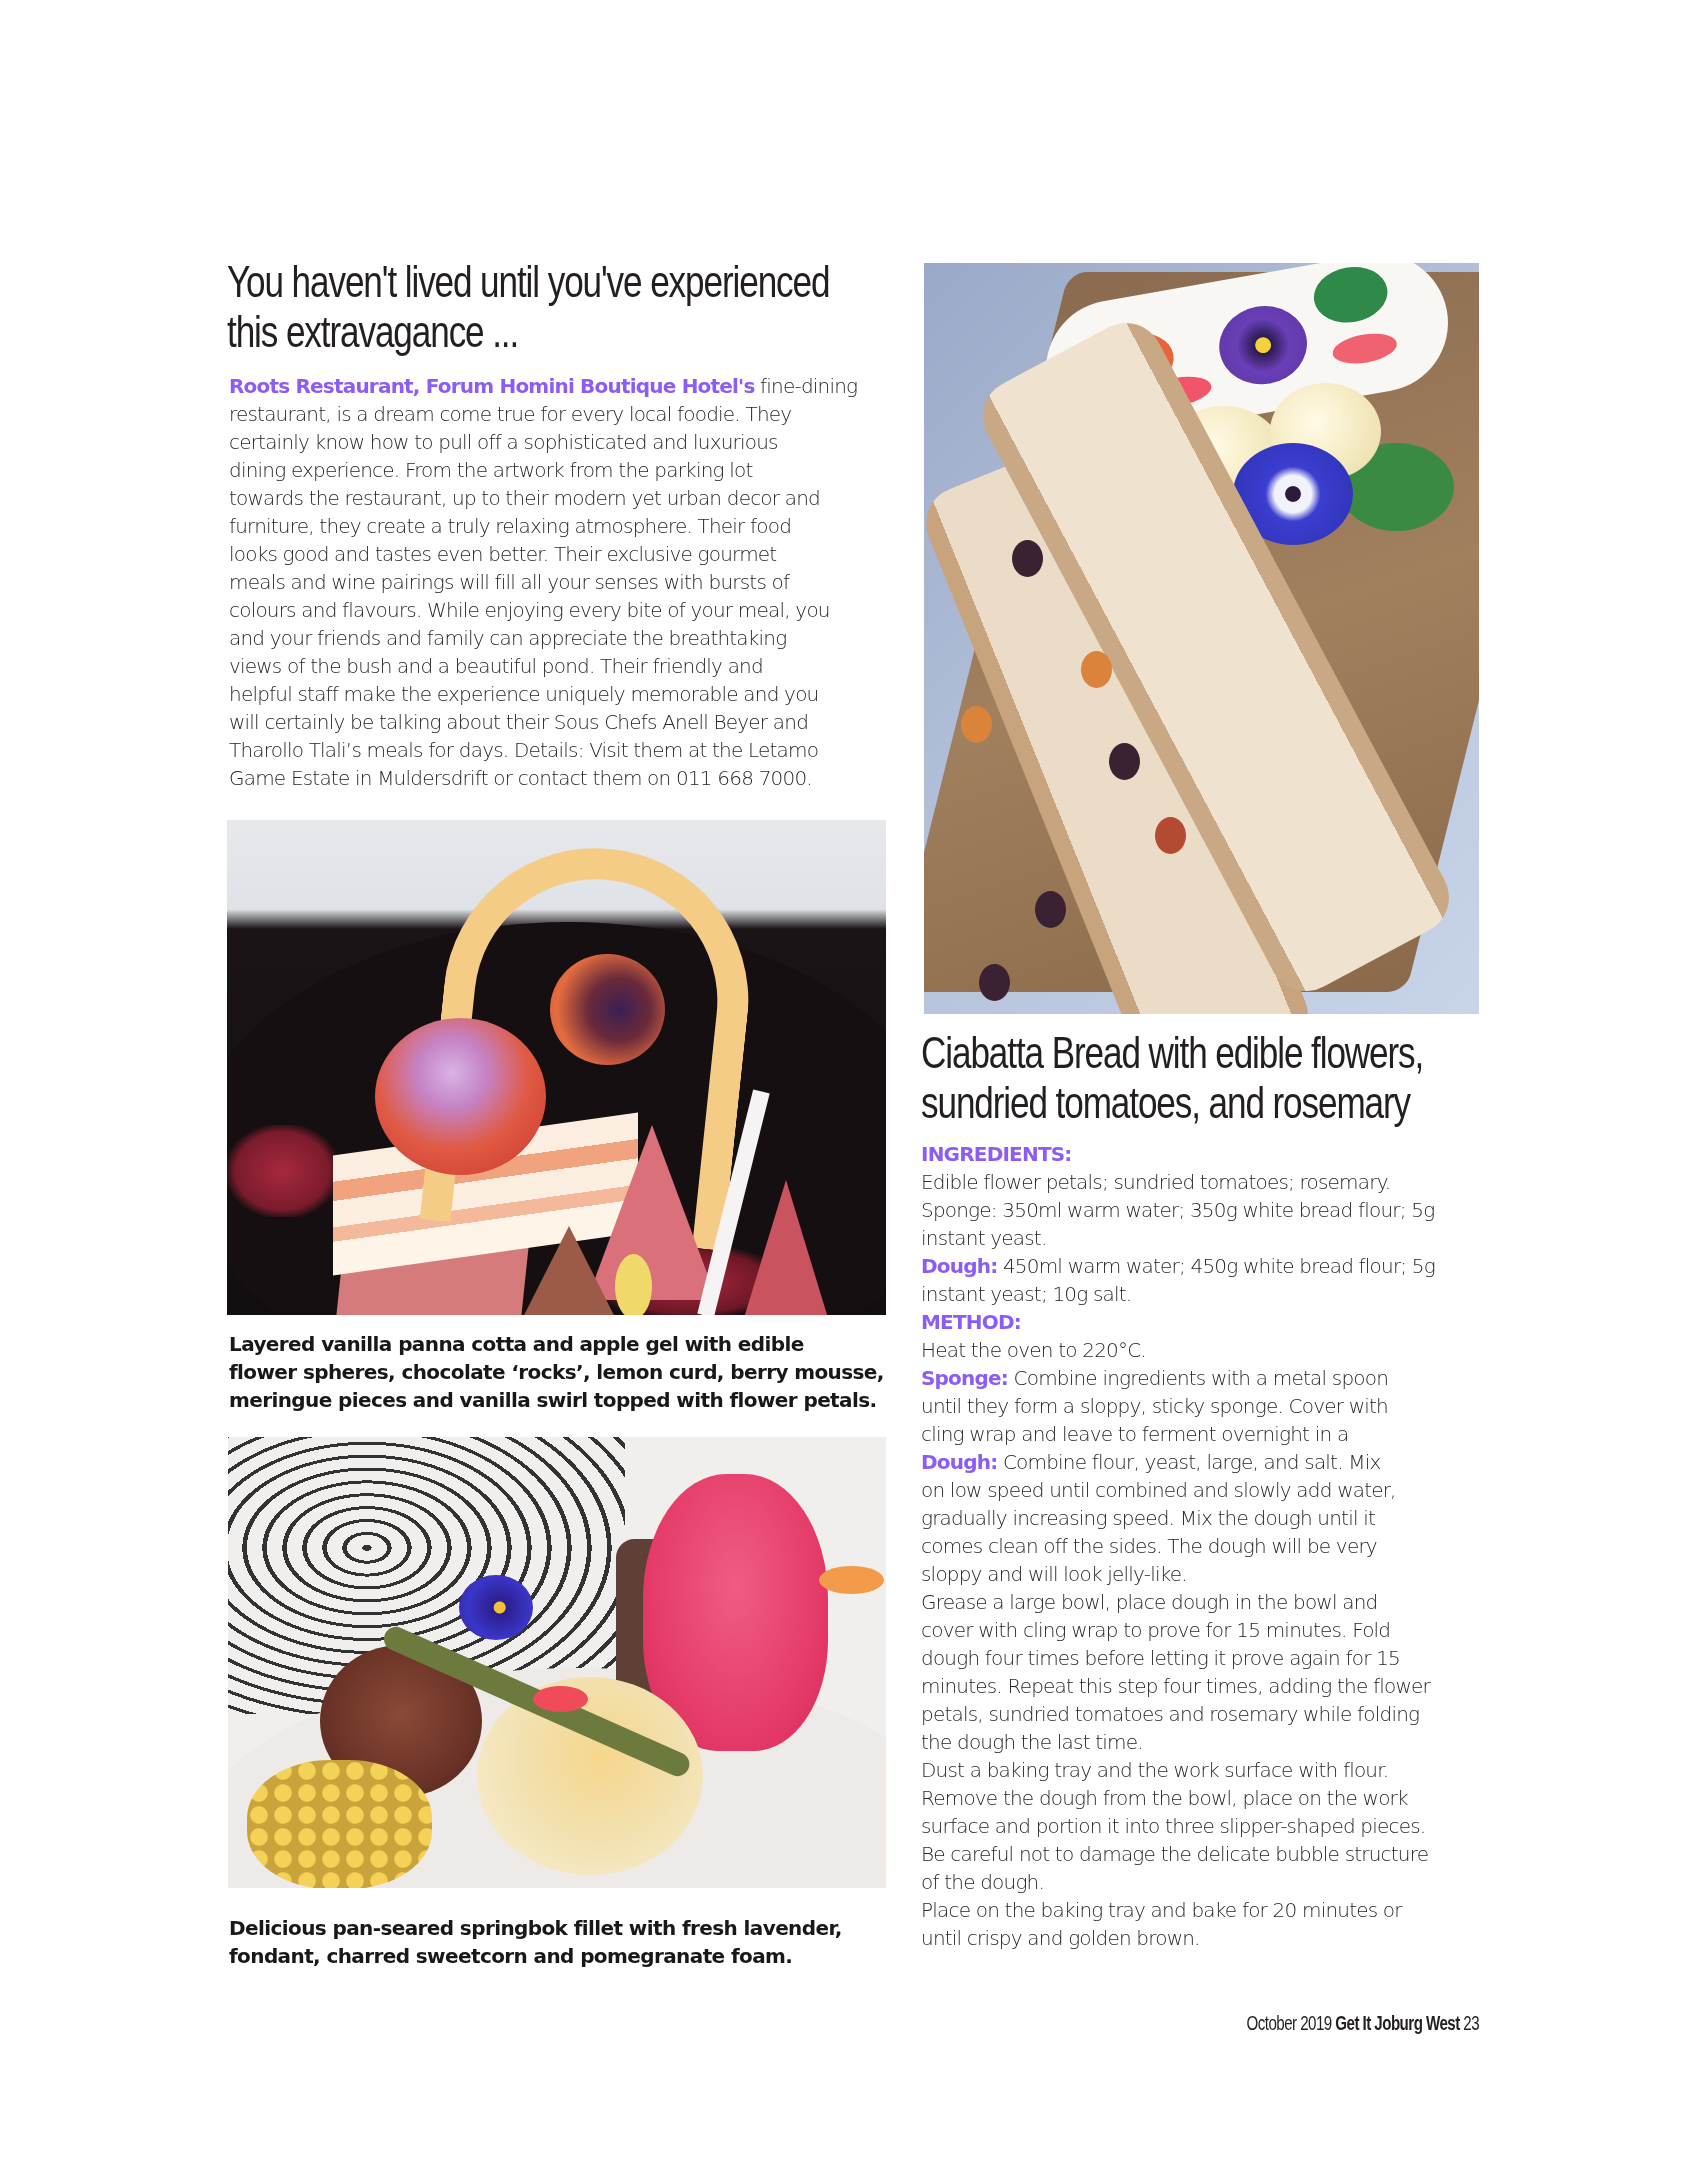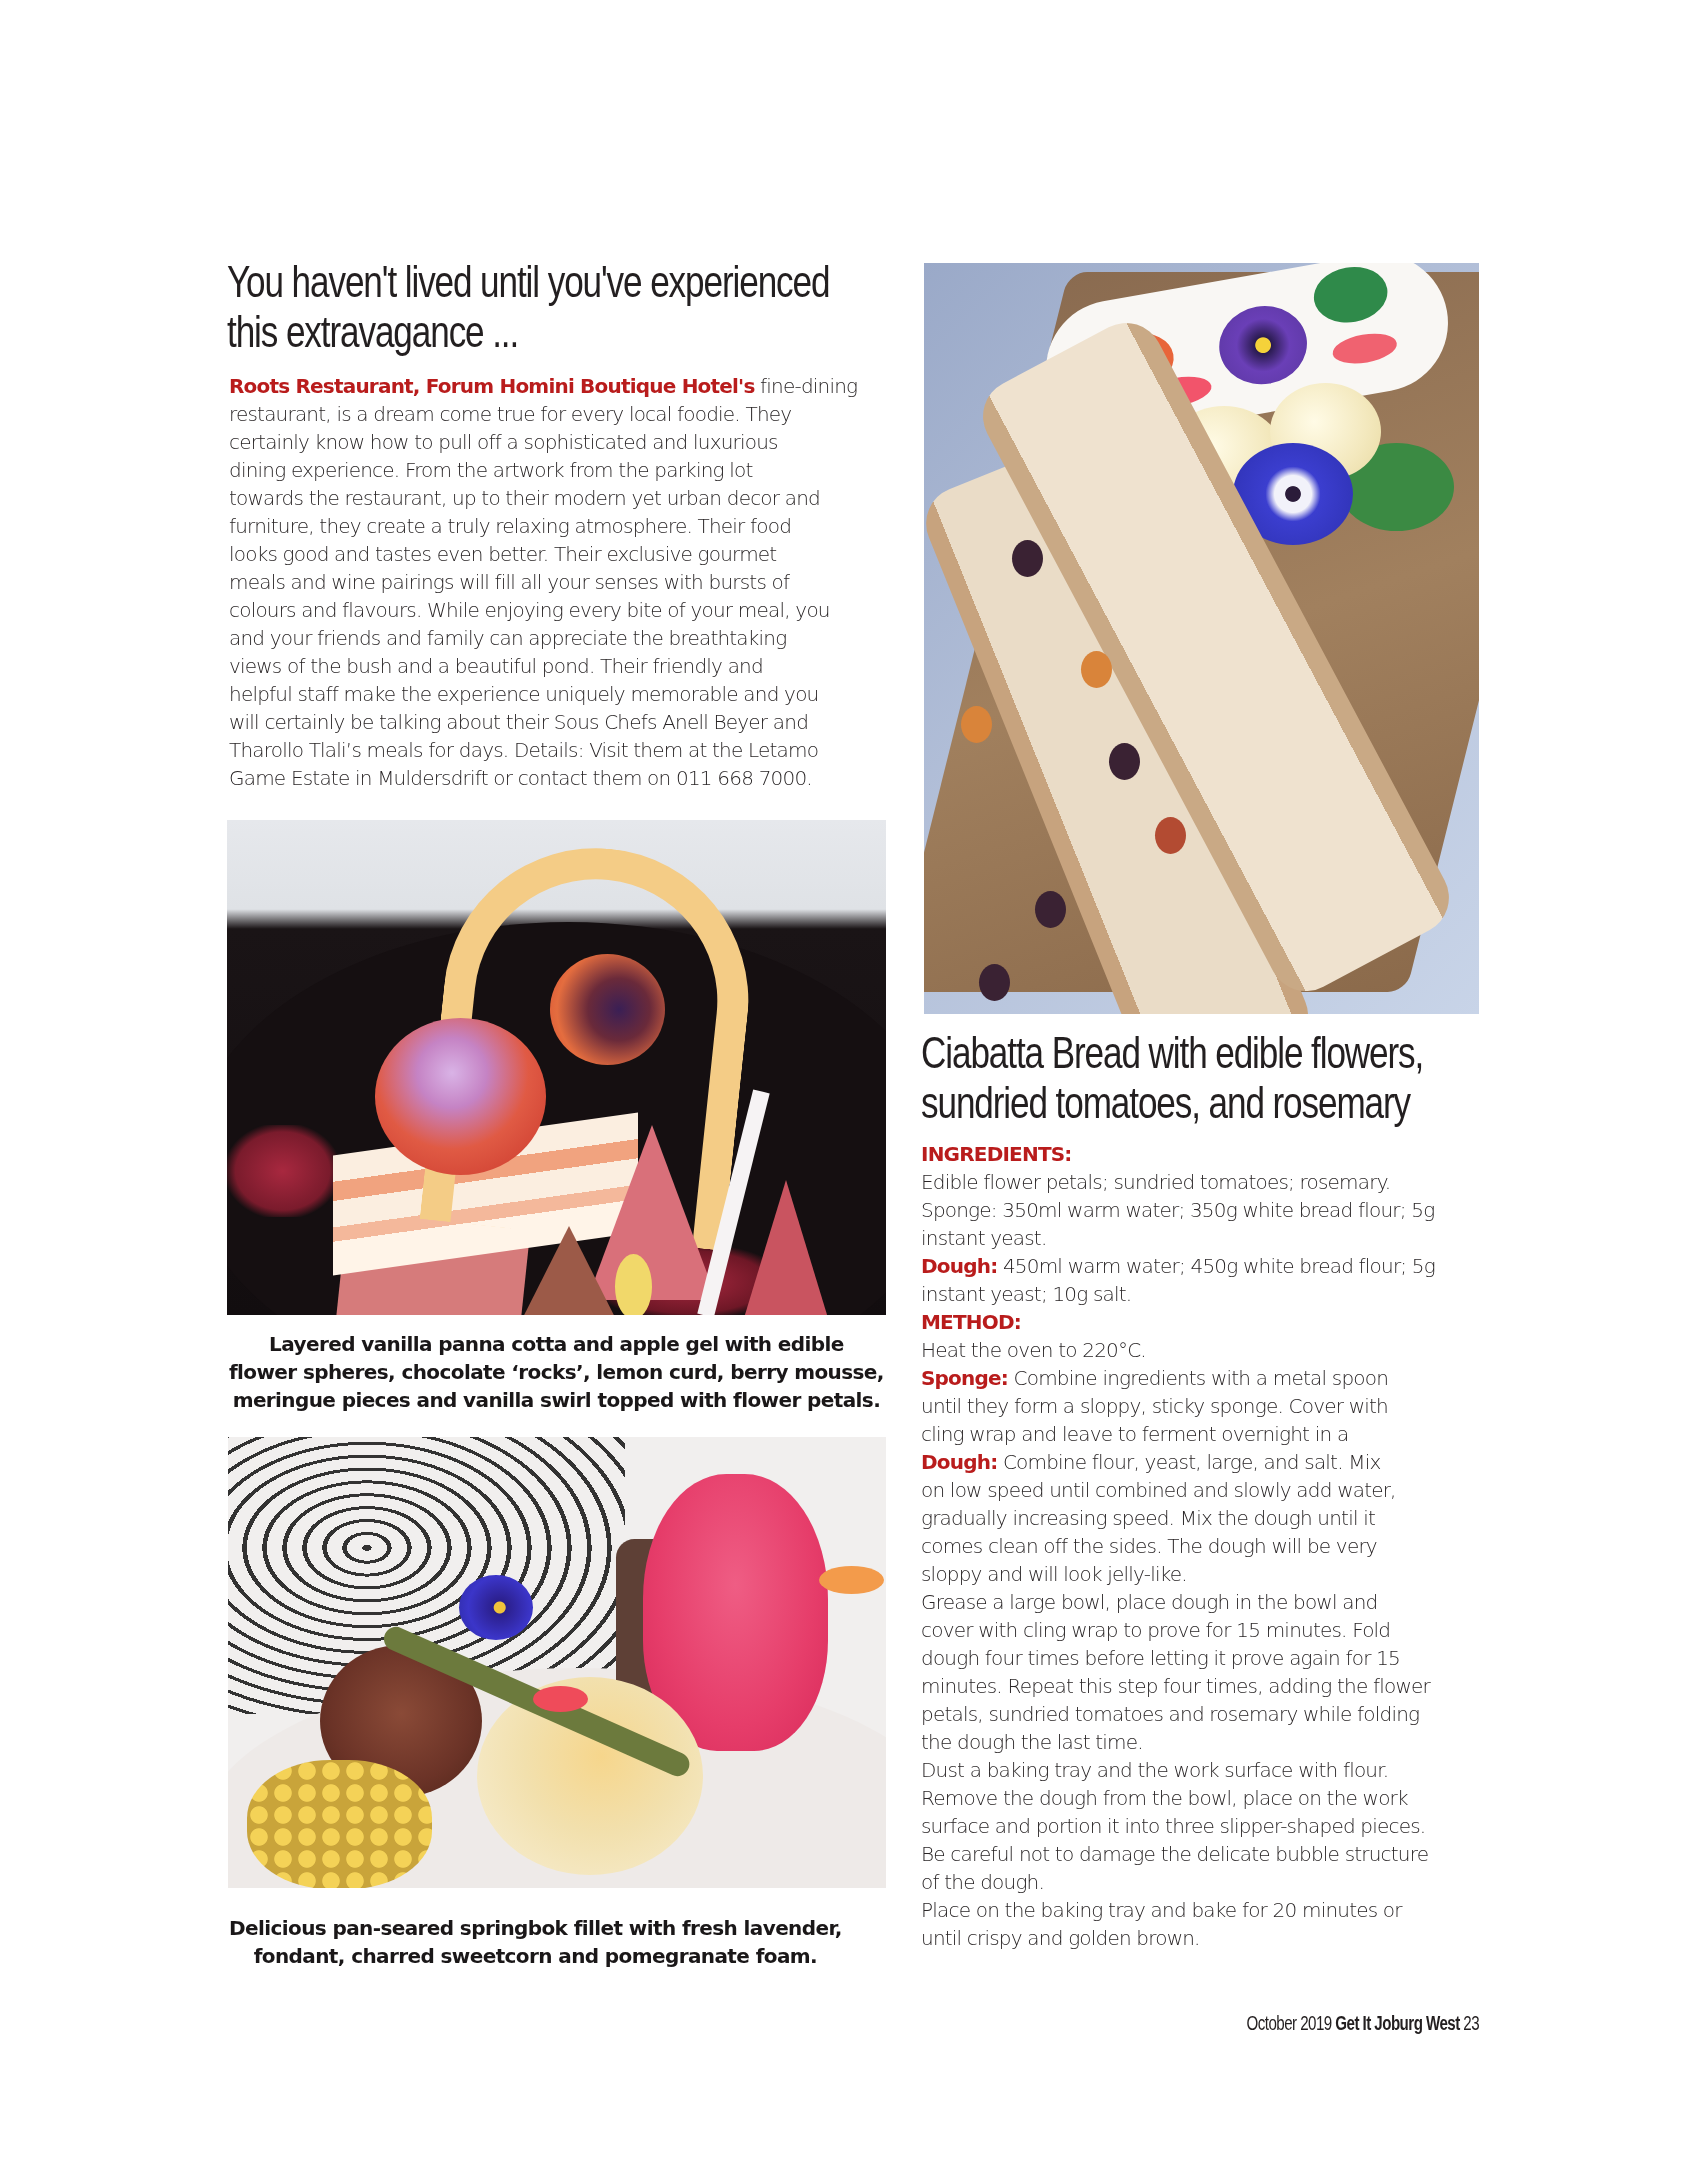--- a/index.html
+++ b/index.html
@@ -18,31 +18,31 @@
   }
   .body-text {
     font-family: "DejaVu Sans", sans-serif;
     font-size: 20px;
     line-height: 28px;
     letter-spacing: -0.8px;
     color:#2a2627;
     font-weight: 300;
   }
   .body-text .line { display:block; white-space:nowrap; }
-  .bold { font-weight:700; color:#b91c1c; }
+  .bold { font-weight:700; color:#8b5cf6; }
   .it { }
   .caption {
     font-family: "DejaVu Sans", sans-serif;
     font-weight:700;
     font-size:20px;
     line-height:28px;
     letter-spacing:-0.6px;
     color:#1a1718;
   }
-  .caption .line { display:block; white-space:nowrap;text-align:center; }
+  .caption .line { display:block; white-space:nowrap; }
   .photo { overflow:hidden; }
   .footer {
     font-family: "Liberation Sans", sans-serif;
     font-size:19.4px;
     letter-spacing:-0.7px;
     transform: scaleX(0.78);
     transform-origin: right top;
     white-space:nowrap;
     color:#231f20;
   }

